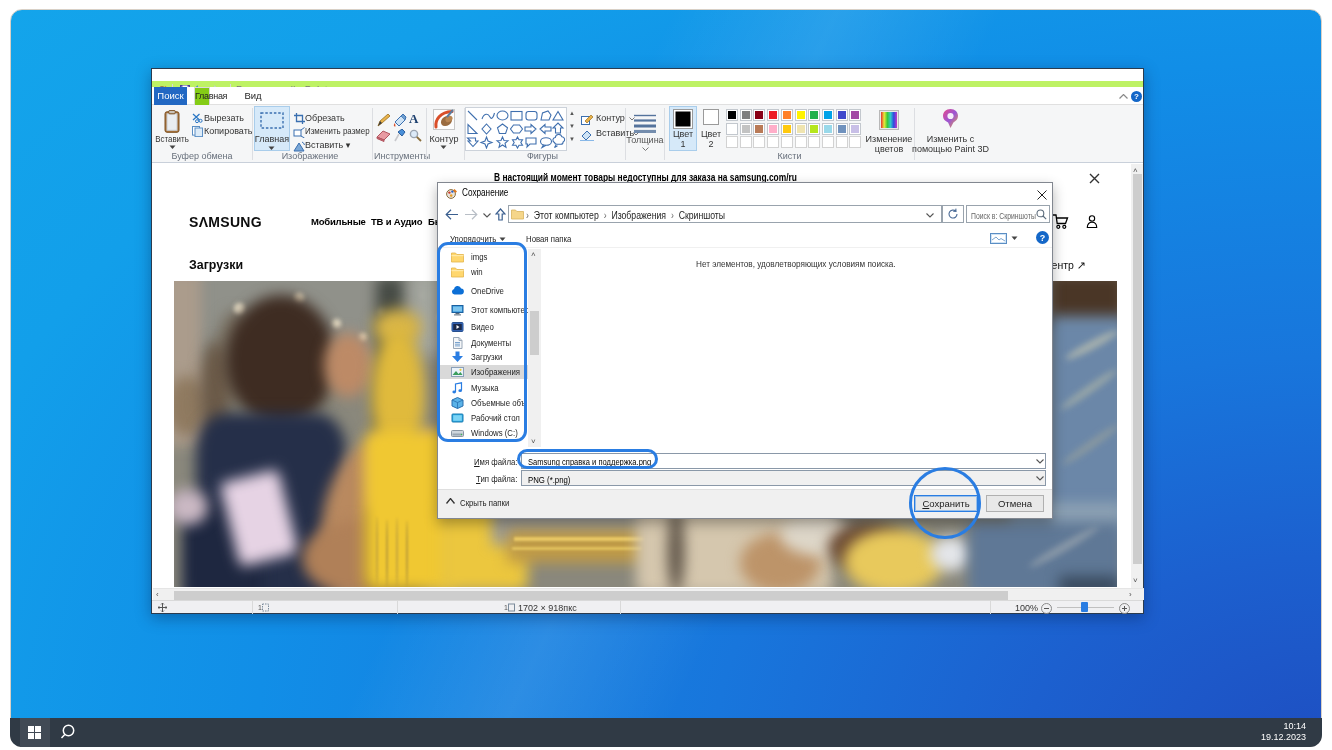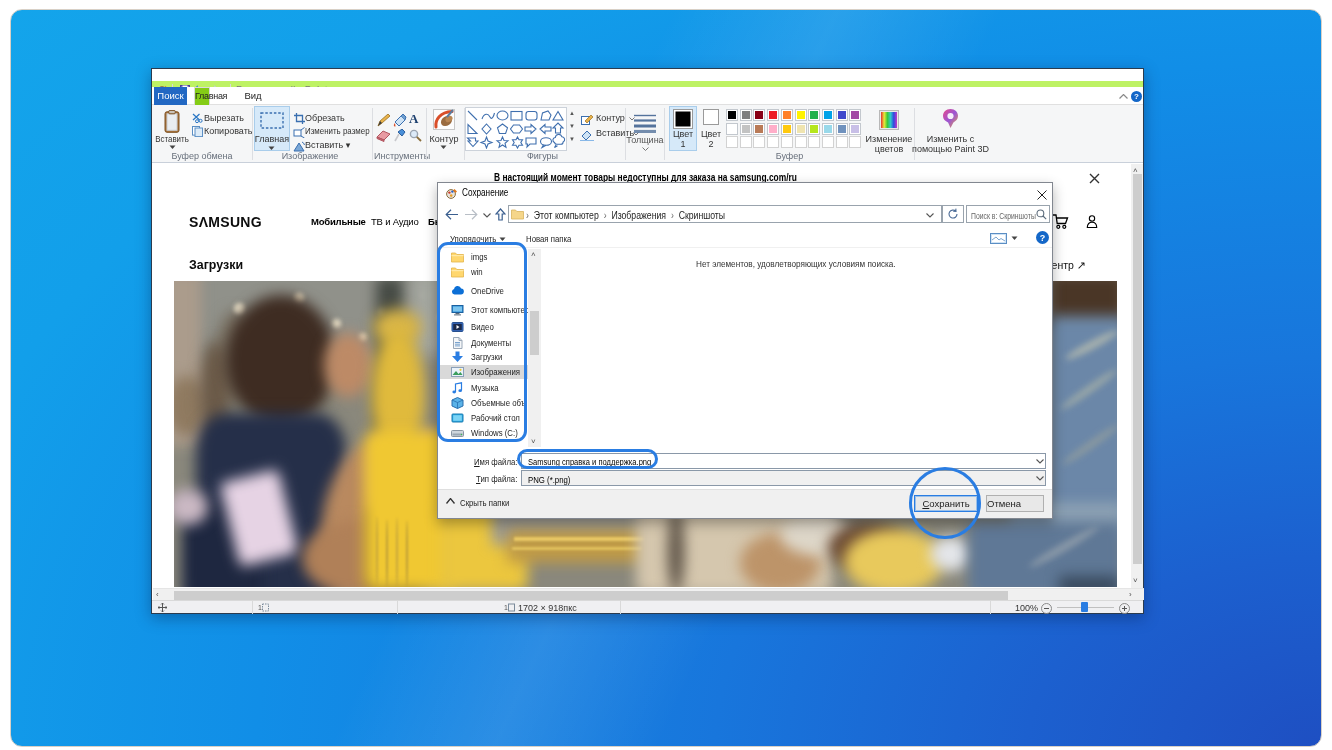--- a/index.html
+++ b/index.html
@@ -295,21 +295,21 @@
               <stop offset="0.4" stop-color="#38c838"></stop>
               <stop offset="0.6" stop-color="#30c8c8"></stop>
               <stop offset="0.8" stop-color="#3048e0"></stop>
               <stop offset="1" stop-color="#c838c8"></stop>
             </linearGradient>
           </defs>
           <rect x="0.5" y="0.5" width="19" height="19" fill="#e8e8e8" stroke="#b8b8b8"></rect>
           <rect x="2" y="2" width="16" height="16" fill="url(#rb)"></rect>
         </svg>
       <div class="abs" style="left:702px;top:29px;width:70px;text-align:center;font-size:9px;color:#333;line-height:10px">Изменение<br>цветов</div>
-      <div class="rlabel" style="left:560px;top:46px;width:155px;text-align:center">Буфер</div>
+      <div class="rlabel" style="left:560px;top:46px;width:155px;text-align:center">Кисти</div>
       <div class="rsep" style="left:762px"></div>
       <svg class="abs" style="left:790px;top:4px" width="17" height="20" viewBox="0 0 17 20">
           <defs>
             <linearGradient id="p3d" x1="0" y1="0" x2="1" y2="1">
               <stop offset="0" stop-color="#e84a8a"></stop>
               <stop offset="0.5" stop-color="#9a55d6"></stop>
               <stop offset="1" stop-color="#e8a03c"></stop>
             </linearGradient>
           </defs>
           <path d="M8.5 0 C13 0 16 3.2 16 7 C16 10.2 13.7 12 11.4 13.6 L8.5 19 L6.1 13.6 C3.2 12 1 10.2 1 7 C1 3.2 4 0 8.5 0 Z" fill="url(#p3d)"></path>
@@ -318,21 +318,21 @@
       <div class="abs" style="left:756px;top:29px;width:85px;text-align:center;font-size:9px;color:#333;line-height:10px">Изменить с<br>помощью Paint 3D</div>
     </div>
     <div id="pcanvas">
         <div id="web">
       <div class="abs" style="left:0;top:7px;width:985px;text-align:center;font-size:10.5px;font-weight:bold;color:#000;white-space:nowrap;transform:scaleX(0.8);text-decoration:underline">В настоящий момент товары недоступны для заказа на samsung.com/ru</div>
       <svg class="abs" style="left:936px;top:9px" width="11" height="11" viewBox="0 0 11 11">
             <path d="M1 1 L10 10 M10 1 L1 10" stroke="#333" stroke-width="1.4"></path>
           </svg>
       <div class="abs" style="left:36px;top:50px;font-size:14px;font-weight:bold;letter-spacing:0.3px;color:#0d0d0d">SΛMSUNG</div>
       <div class="abs" style="left:158px;top:52px;font-size:9.5px;font-weight:bold;color:#000;letter-spacing:-0.2px">Мобильные</div>
-      <div class="abs" style="left:218px;top:52px;font-size:9.5px;font-weight:normal;color:#000;letter-spacing:-0.2px">ТВ и Аудио</div>
+      <div class="abs" style="left:218px;top:52px;font-size:9.5px;font-weight:bold;color:#000;letter-spacing:-0.2px">ТВ и Аудио</div>
       <div class="abs" style="left:275px;top:52px;font-size:9.5px;font-weight:bold;color:#000;letter-spacing:-0.2px">Бытовая техника</div>
       <svg class="abs" style="left:899px;top:50px" width="17" height="16" viewBox="0 0 17 16">
             <path d="M1 1 H4 L5.2 9.5 H13.5 L15.5 4 H4.6" fill="none" stroke="#000" stroke-width="1.3"></path>
             <circle cx="6.3" cy="12.8" r="1.5" fill="none" stroke="#000" stroke-width="1.2"></circle>
             <circle cx="12.3" cy="12.8" r="1.5" fill="none" stroke="#000" stroke-width="1.2"></circle>
           </svg>
       <svg class="abs" style="left:933px;top:50px" width="12" height="15" viewBox="0 0 14 16">
             <circle cx="7" cy="4.4" r="3.1" fill="none" stroke="#000" stroke-width="1.3"></circle>
             <path d="M1.5 15 C1.5 10.8 4 8.8 7 8.8 C10 8.8 12.5 10.8 12.5 15 Z" fill="none" stroke="#000" stroke-width="1.3"></path>
           </svg>
@@ -589,20 +589,35 @@
       <svg class="abs" style="left:598px;top:293px" width="8" height="5" viewBox="0 0 8 5">
         <path d="M0.5 0.5 L4 4 L7.5 0.5" fill="none" stroke="#555" stroke-width="1.1"></path>
       </svg>
 
       <div class="abs" style="left:0px;top:306px;width:614px;height:29px;background:#f0f0f0;border-top:1px solid #dfdfdf"></div>
       <svg class="abs" style="left:8px;top:315px" width="9" height="6" viewBox="0 0 9 6">
         <path d="M0.5 5.5 L4.5 0.5 L8.5 5.5" fill="none" stroke="#333" stroke-width="1.3"></path>
       </svg>
       <div class="abs nx" style="left:22px;top:314px;font-size:9.5px;color:#1e1e1e">Скрыть папки</div>
       <div class="abs" style="left:476px;top:312px;width:64px;height:17px;background:#e8e8e8;border:1px solid #2a7de2;box-shadow:0 0 0 1px #9ac0ea inset;font-size:9.5px;color:#1e1e1e;text-align:center;line-height:16px"><span style="text-decoration:underline">С</span>охранить</div>
-      <div class="abs" style="left:548px;top:312px;width:58px;height:17px;background:#e8e8e8;border:1px solid #b0b0b0;font-size:9.5px;color:#1e1e1e;line-height:16px">Отмена</div>
+      <div class="abs" style="left:548px;top:312px;width:58px;height:17px;background:#e8e8e8;border:1px solid #b0b0b0;font-size:9.5px;color:#1e1e1e;text-align:center;line-height:16px">Отмена</div>
     </div>
 
     <div class="anno" style="left:437px;top:242px;width:90px;height:200px;border-radius:11px;z-index:20"></div>
     <div class="anno" style="left:517px;top:449px;width:141px;height:20px;border-radius:10px;z-index:20"></div>
     <div class="anno" style="left:909px;top:467px;width:72px;height:72px;border-radius:50%;border-width:3.5px;z-index:20"></div>
 
+  <div id="taskbar">
+    <div id="startbtn">
+        <svg width="13" height="13" viewBox="0 0 13 13">
+          <rect x="0" y="0" width="6" height="6" fill="#fff"></rect>
+          <rect x="7" y="0" width="6" height="6" fill="#fff"></rect>
+          <rect x="0" y="7" width="6" height="6" fill="#fff"></rect>
+          <rect x="7" y="7" width="6" height="6" fill="#fff"></rect>
+        </svg>
+      </div>
+    <div id="searchbtn"><svg width="18" height="18" viewBox="0 0 18 18">
+          <circle cx="9.5" cy="7.5" r="5.2" fill="none" stroke="#fff" stroke-width="1.5"></circle>
+          <line x1="5.8" y1="11.6" x2="2.5" y2="15" stroke="#fff" stroke-width="1.5"></line>
+        </svg></div>
+    <div id="clock">10:14<br>19.12.2023</div>
+  </div>
 </div>
 
 </body></html>

